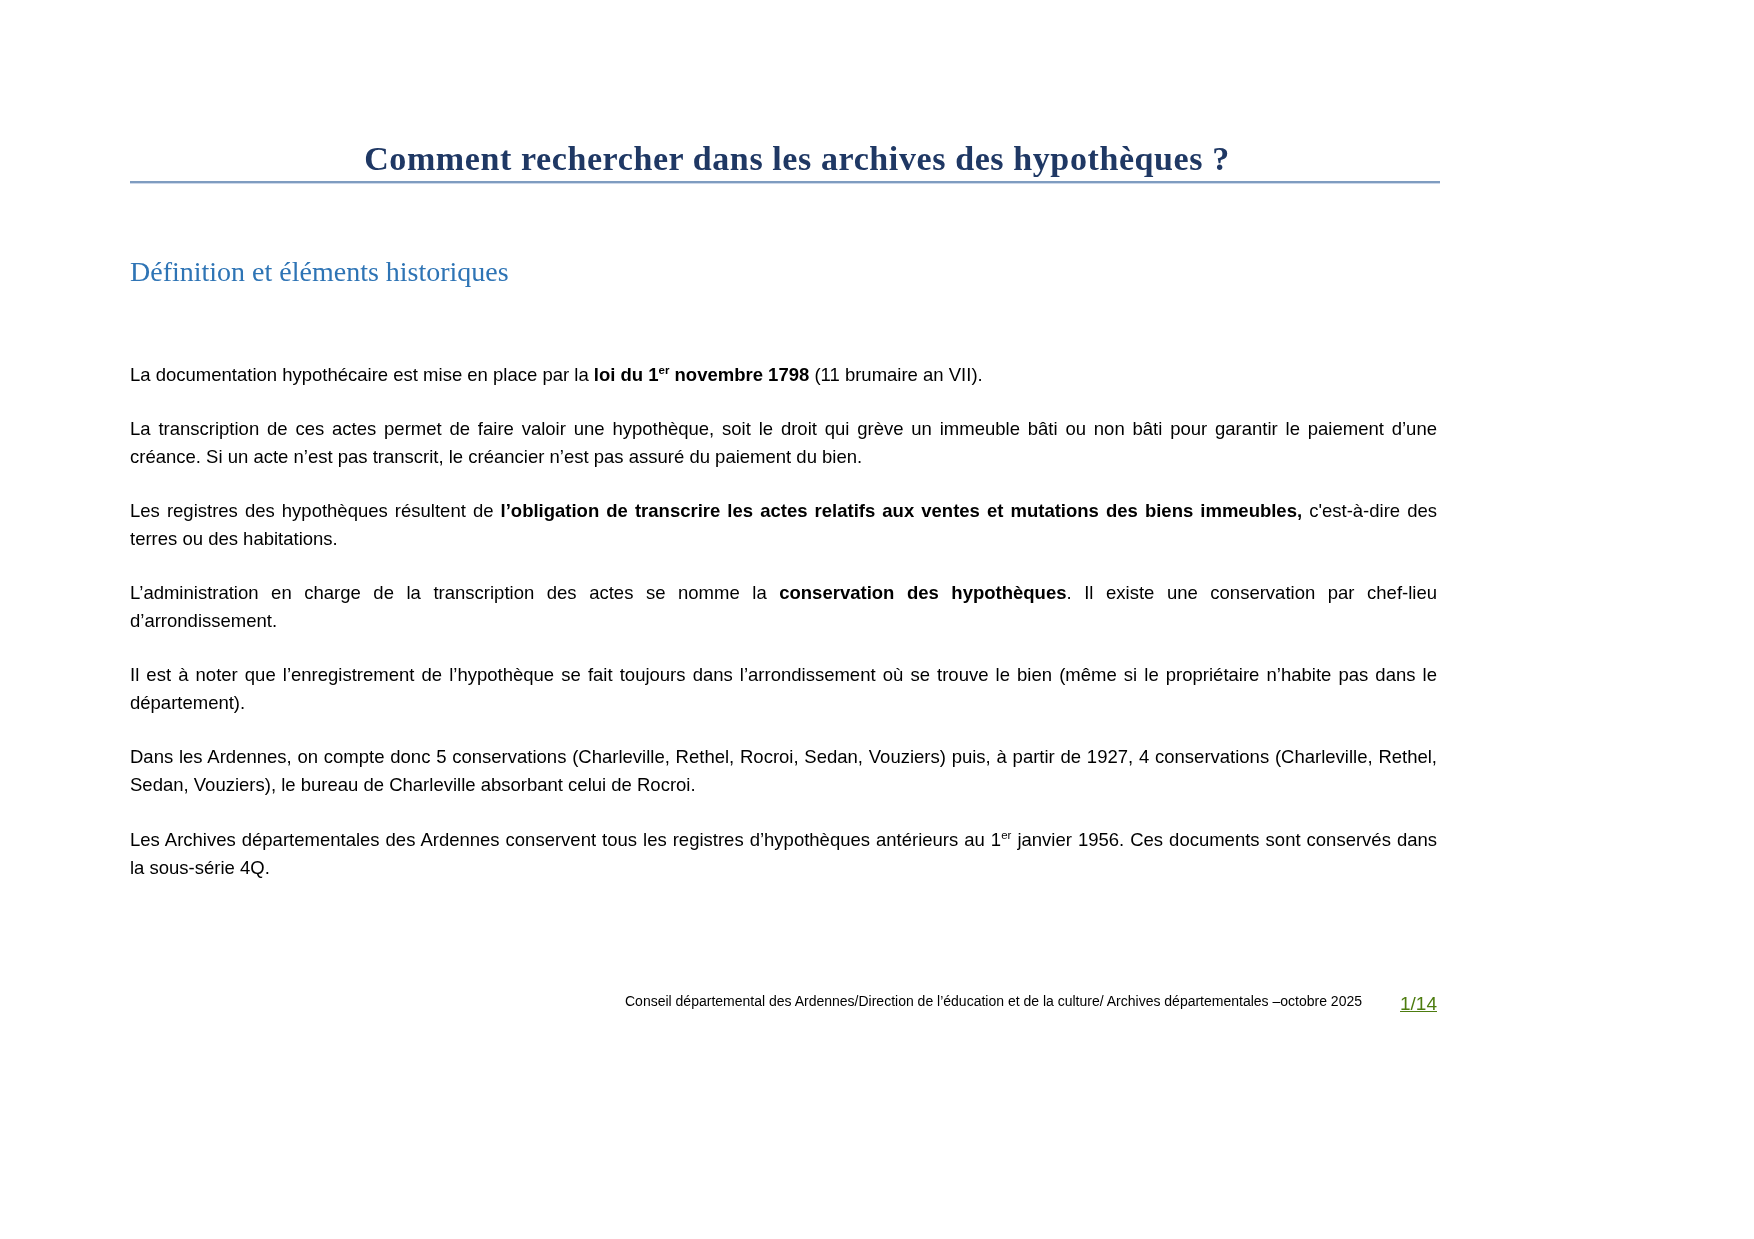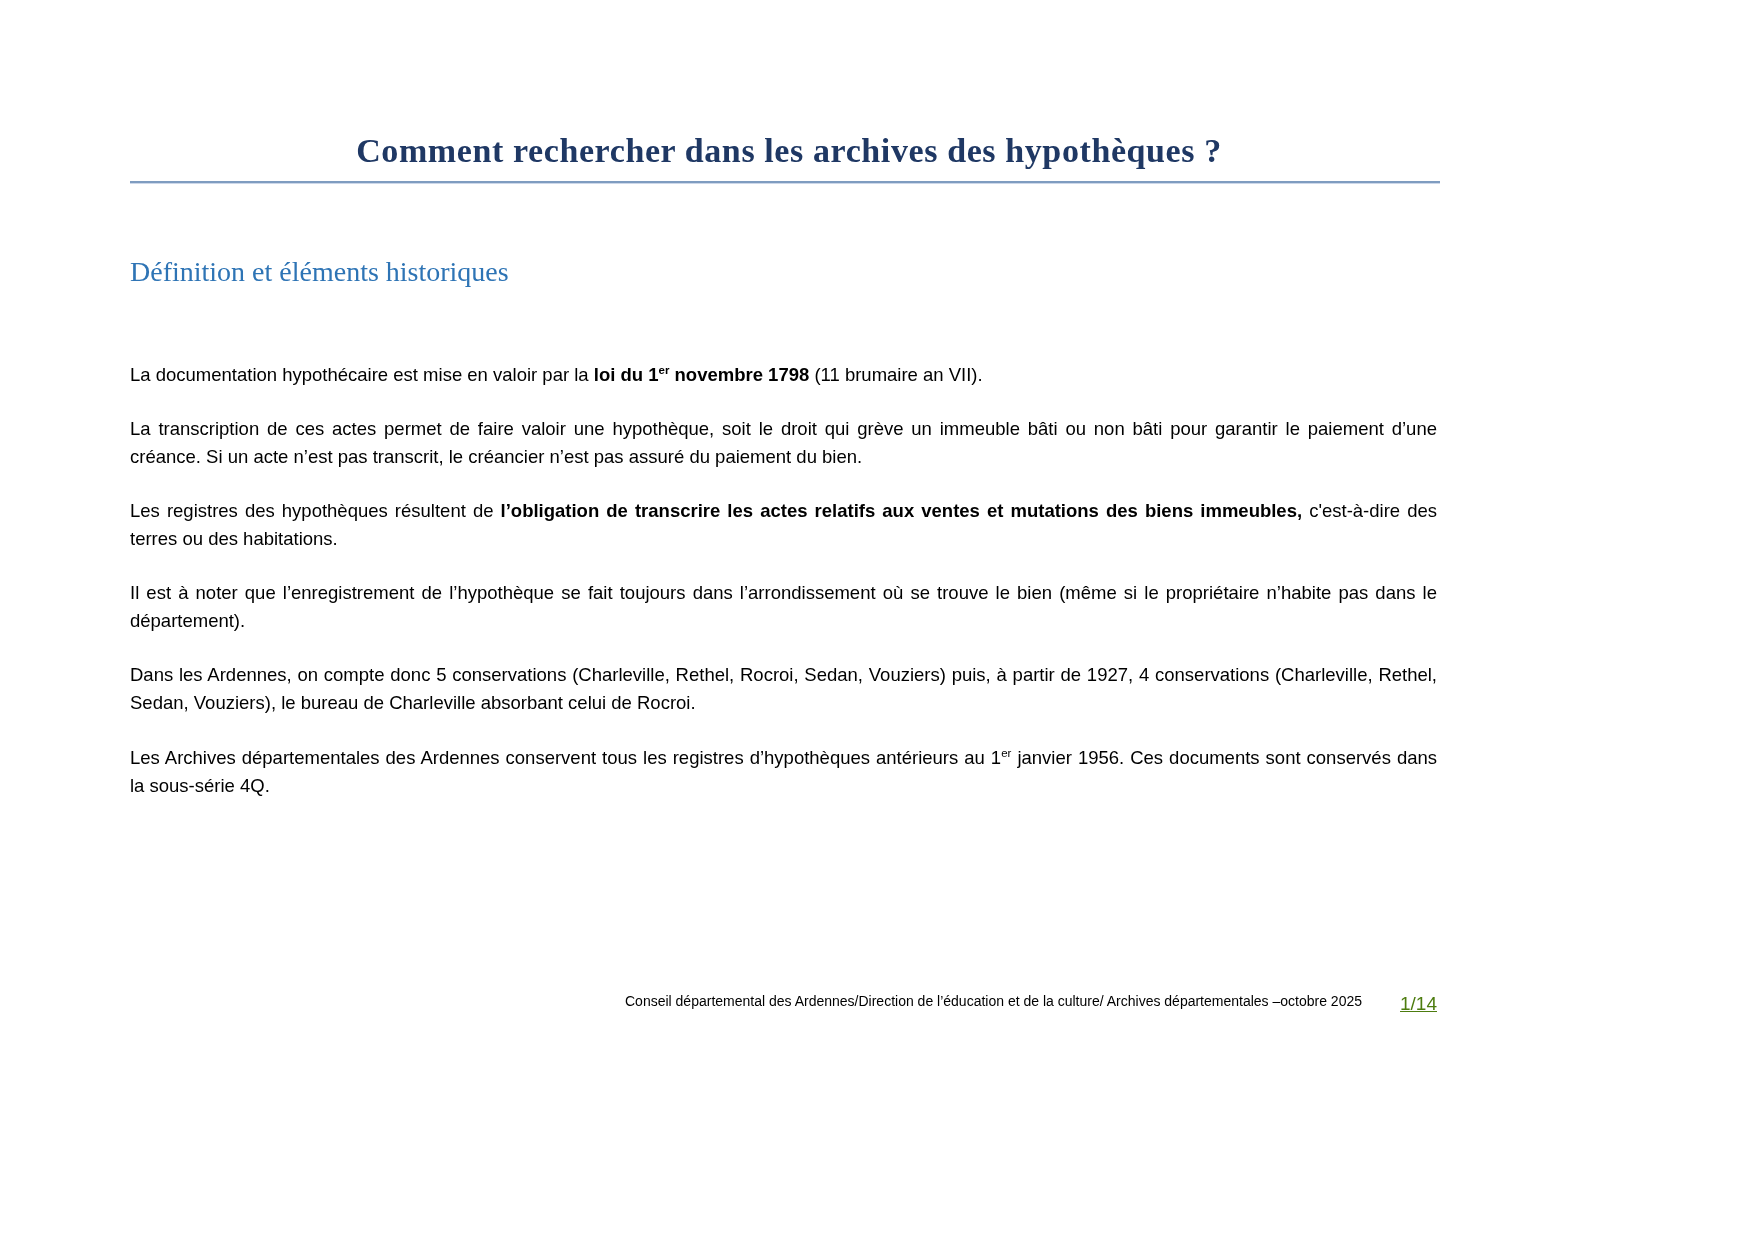--- a/index.html
+++ b/index.html
@@ -14,21 +14,21 @@
     background: #ffffff;
     font-family: "Liberation Sans", sans-serif;
     color: #000000;
     overflow: hidden;
   }
   .doc-title {
     position: absolute;
     left: 130px;
     width: 1310px;
     top: 128px;
-    margin: 4px;
+    margin: 12px;
     font-family: "Liberation Serif", serif;
     font-weight: 600;
     font-size: 34px;
     letter-spacing: 0.6px;
     color: var(--title-color, #1F3864);
     text-align: center;
   }
   .title-rule {
     position: absolute;
     left: 130px;
@@ -93,23 +93,24 @@
 <body>
 
 <div class="page">
   <h1 class="doc-title">Comment rechercher dans les archives des hypothèques ?</h1>
 
   <div class="title-rule"></div>
 
   <h2 class="section-heading">Définition et éléments historiques</h2>
 
   <div class="body-text" id="paragraphs">
-      <p class="para"><span>La documentation hypothécaire est mise en valoir par la </span><span style="font-weight: bold;">loi du 1</span><sup style="font-weight: bold;">er</sup><span style="font-weight: bold;"> novembre 1798</span><span> (11 brumaire an VII).</span></p>
+      <p class="para"><span>La documentation hypothécaire est mise en place par la </span><span style="font-weight: bold;">loi du 1</span><sup style="font-weight: bold;">er</sup><span style="font-weight: bold;"> novembre 1798</span><span> (11 brumaire an VII).</span></p>
       <p class="para"><span>La transcription de ces actes permet de faire valoir une hypothèque, soit le droit qui grève un immeuble bâti ou non bâti pour garantir le paiement d’une créance. Si un acte n’est pas transcrit, le créancier n’est pas assuré du paiement du bien.</span></p>
       <p class="para"><span>Les registres des hypothèques résultent de </span><span style="font-weight: bold;">l’obligation de transcrire les actes relatifs aux ventes et mutations des biens immeubles,</span><span> c'est-à-dire des terres ou des habitations.</span></p>
+      <p class="para"><span>L’administration en charge de la transcription des actes se nomme la </span><span style="font-weight: bold;">conservation des hypothèques</span><span>. Il existe une conservation par chef-lieu d’arrondissement.</span></p>
       <p class="para"><span>Il est à noter que l’enregistrement de l’hypothèque se fait toujours dans l’arrondissement où se trouve le bien (même si le propriétaire n’habite pas dans le département).</span></p>
       <p class="para"><span>Dans les Ardennes, on compte donc 5 conservations (Charleville, Rethel, Rocroi, Sedan, Vouziers) puis, à partir de 1927, 4 conservations (Charleville, Rethel, Sedan, Vouziers), le bureau de Charleville absorbant celui de Rocroi.</span></p>
       <p class="para extra-space"><span>Les Archives départementales des Ardennes conservent tous les registres d’hypothèques antérieurs au 1</span><sup>er</sup><span> janvier 1956. Ces documents sont conservés dans la sous-série 4Q.</span></p>
     </div>
 
   <div class="footer">
     <span class="footer-text">Conseil départemental des Ardennes/Direction de l’éducation et de la culture/ Archives départementales –octobre 2025</span>
     <span class="page-number">1/14</span>
   </div>
 </div>

